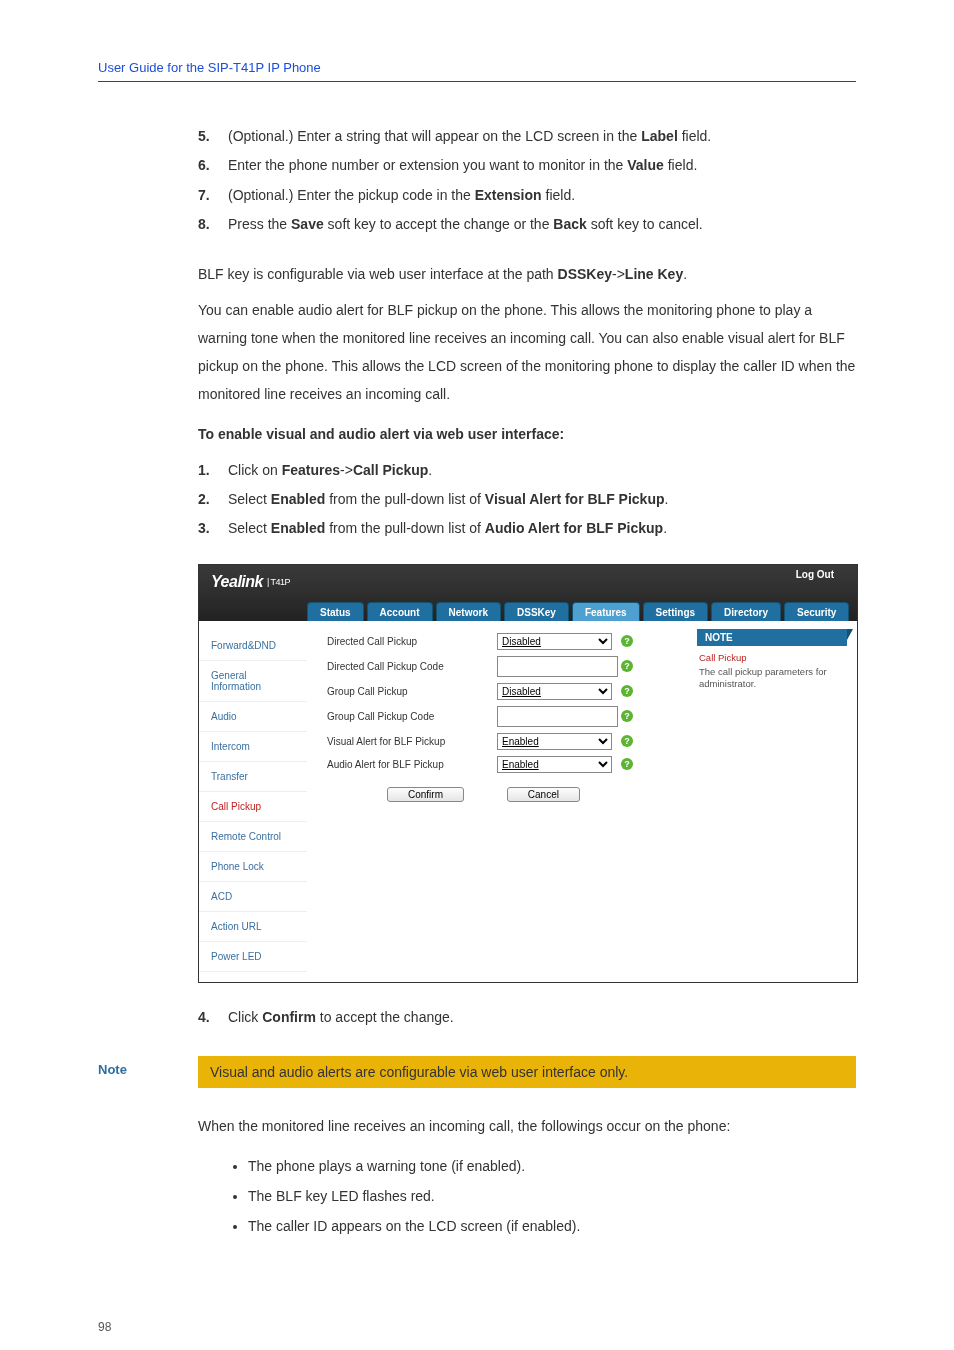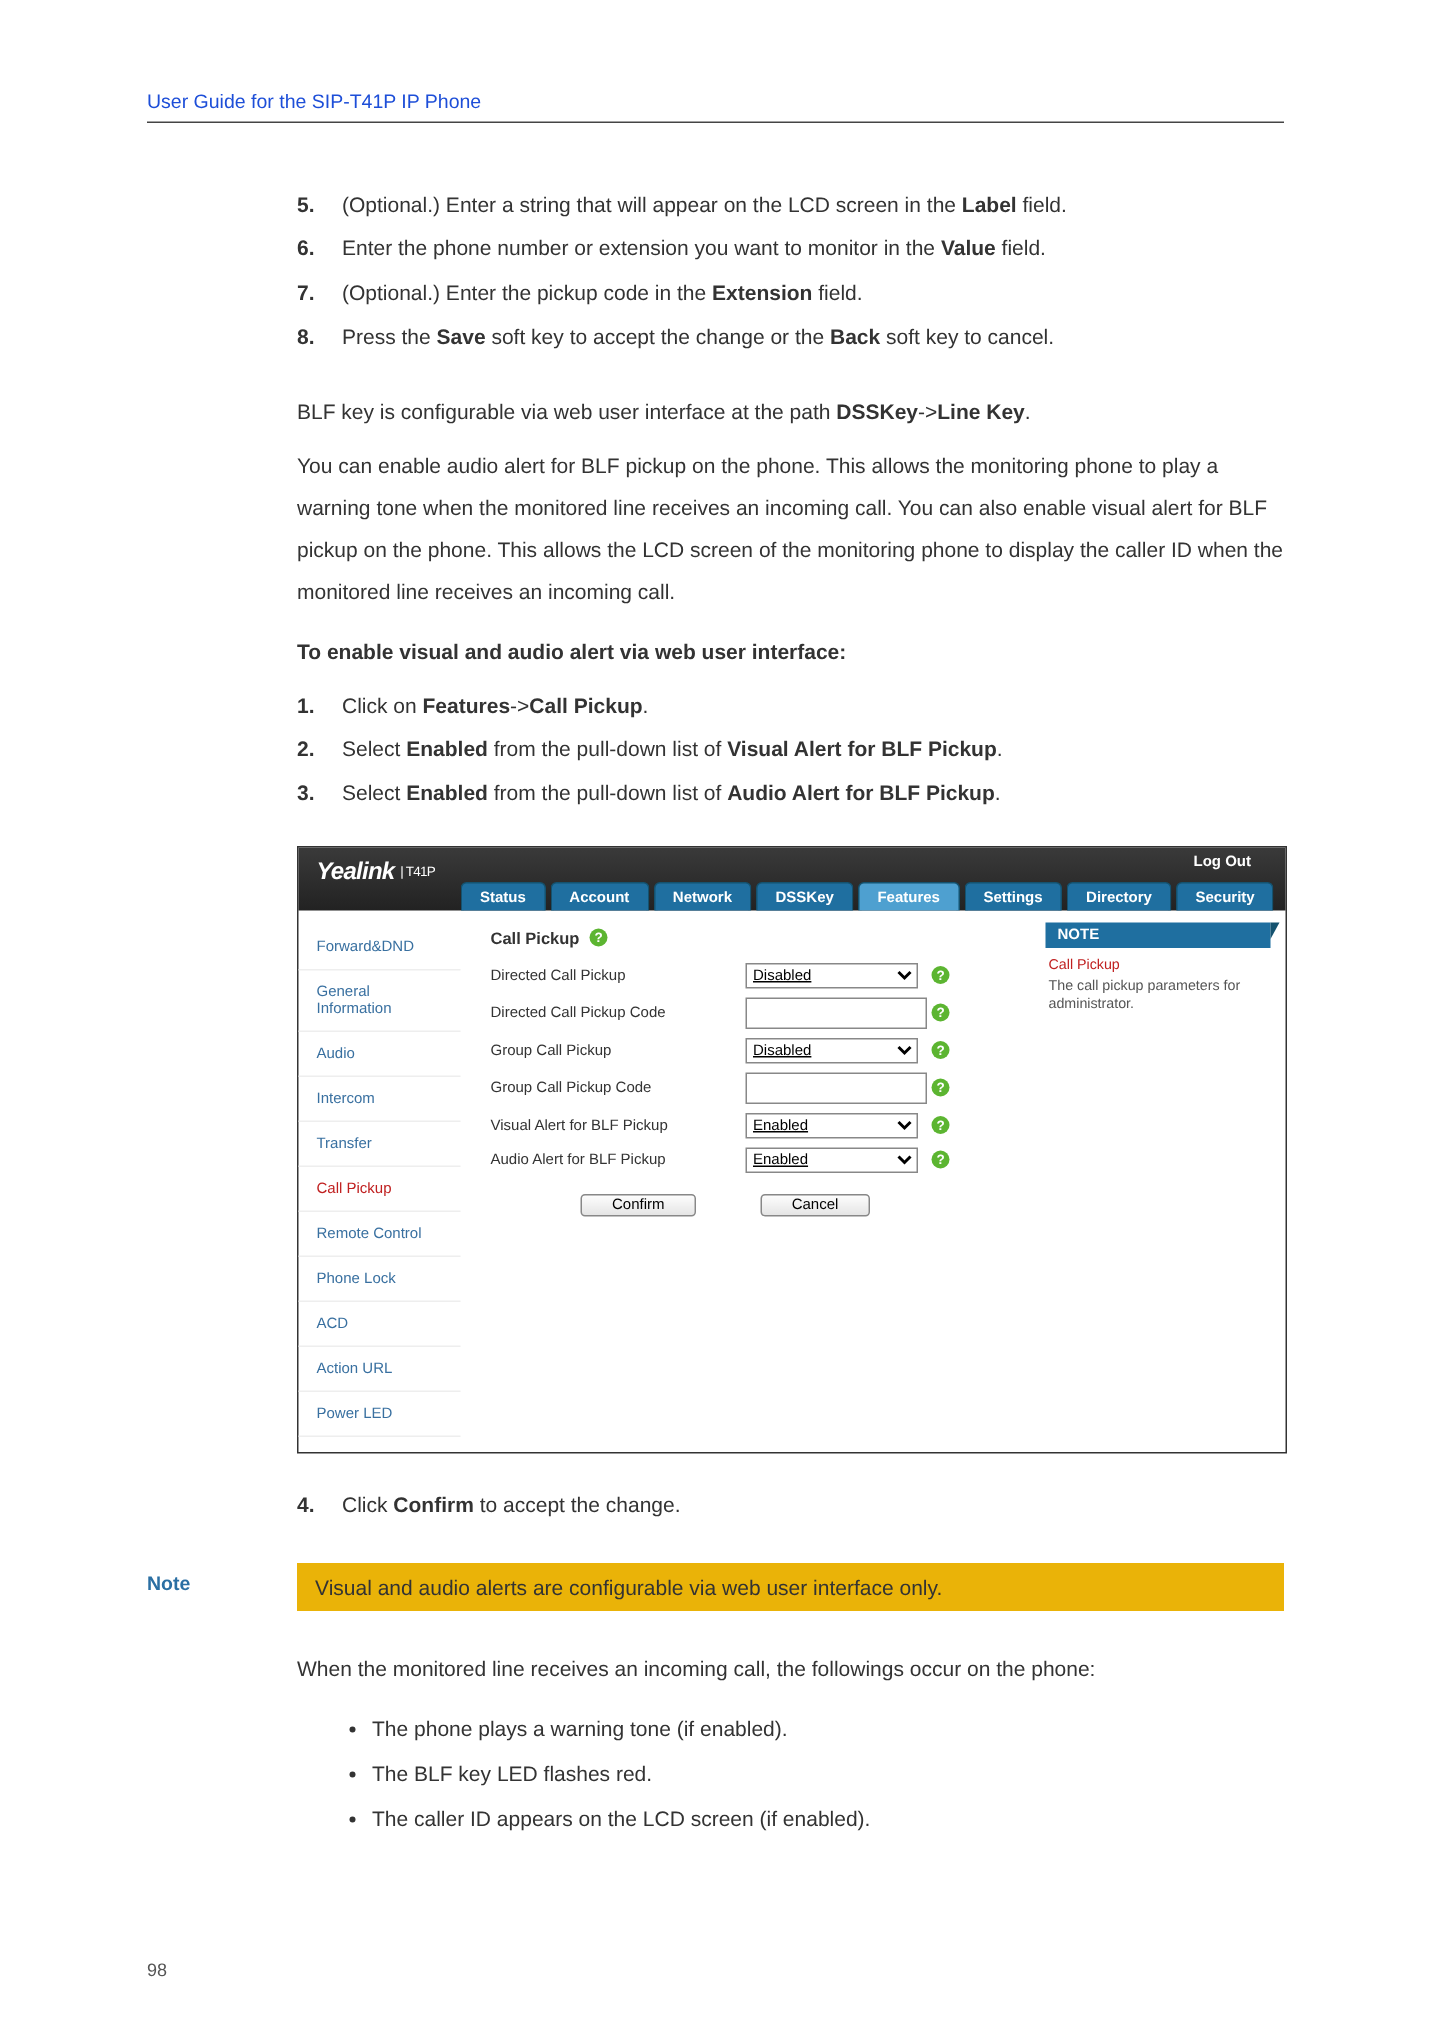--- a/index.html
+++ b/index.html
@@ -60,21 +60,21 @@
     margin: 16px 0 20px 100px;
     width: 658px;
     border: 1px solid #333;
     background: #fff;
     font-size: 10px;
     color: #333;
     position: relative;
   }
   .topbar {
     background: linear-gradient(#3a3a3a, #222);
-    height: 42px;
+    height: 56px;
     position: relative;
     color: #fff;
   }
   .logo {
     position: absolute;
     left: 12px;
     top: 8px;
     font-weight: bold;
     font-size: 16px;
     font-style: italic;
@@ -306,24 +306,20 @@
         <div class="side-item">Intercom</div>
         <div class="side-item">Transfer</div>
         <div class="side-item active">Call Pickup</div>
         <div class="side-item">Remote Control</div>
         <div class="side-item">Phone Lock</div>
         <div class="side-item">ACD</div>
         <div class="side-item">Action URL</div>
         <div class="side-item">Power LED</div>
       </div>
       <div class="content-area">
-        <div>
-          <span class="content-title">Call Pickup</span>
-          <span class="help-q">?</span>
-        </div>
 
         <div class="form-row">
           <div class="lbl">Directed Call Pickup</div>
           <div class="ctl"><select><option>Disabled</option></select></div>
           <span class="help-q">?</span>
         </div>
         <div class="form-row">
           <div class="lbl">Directed Call Pickup Code</div>
           <div class="ctl"><input class="txt" value="" style=""></div>
           <span class="help-q">?</span>

